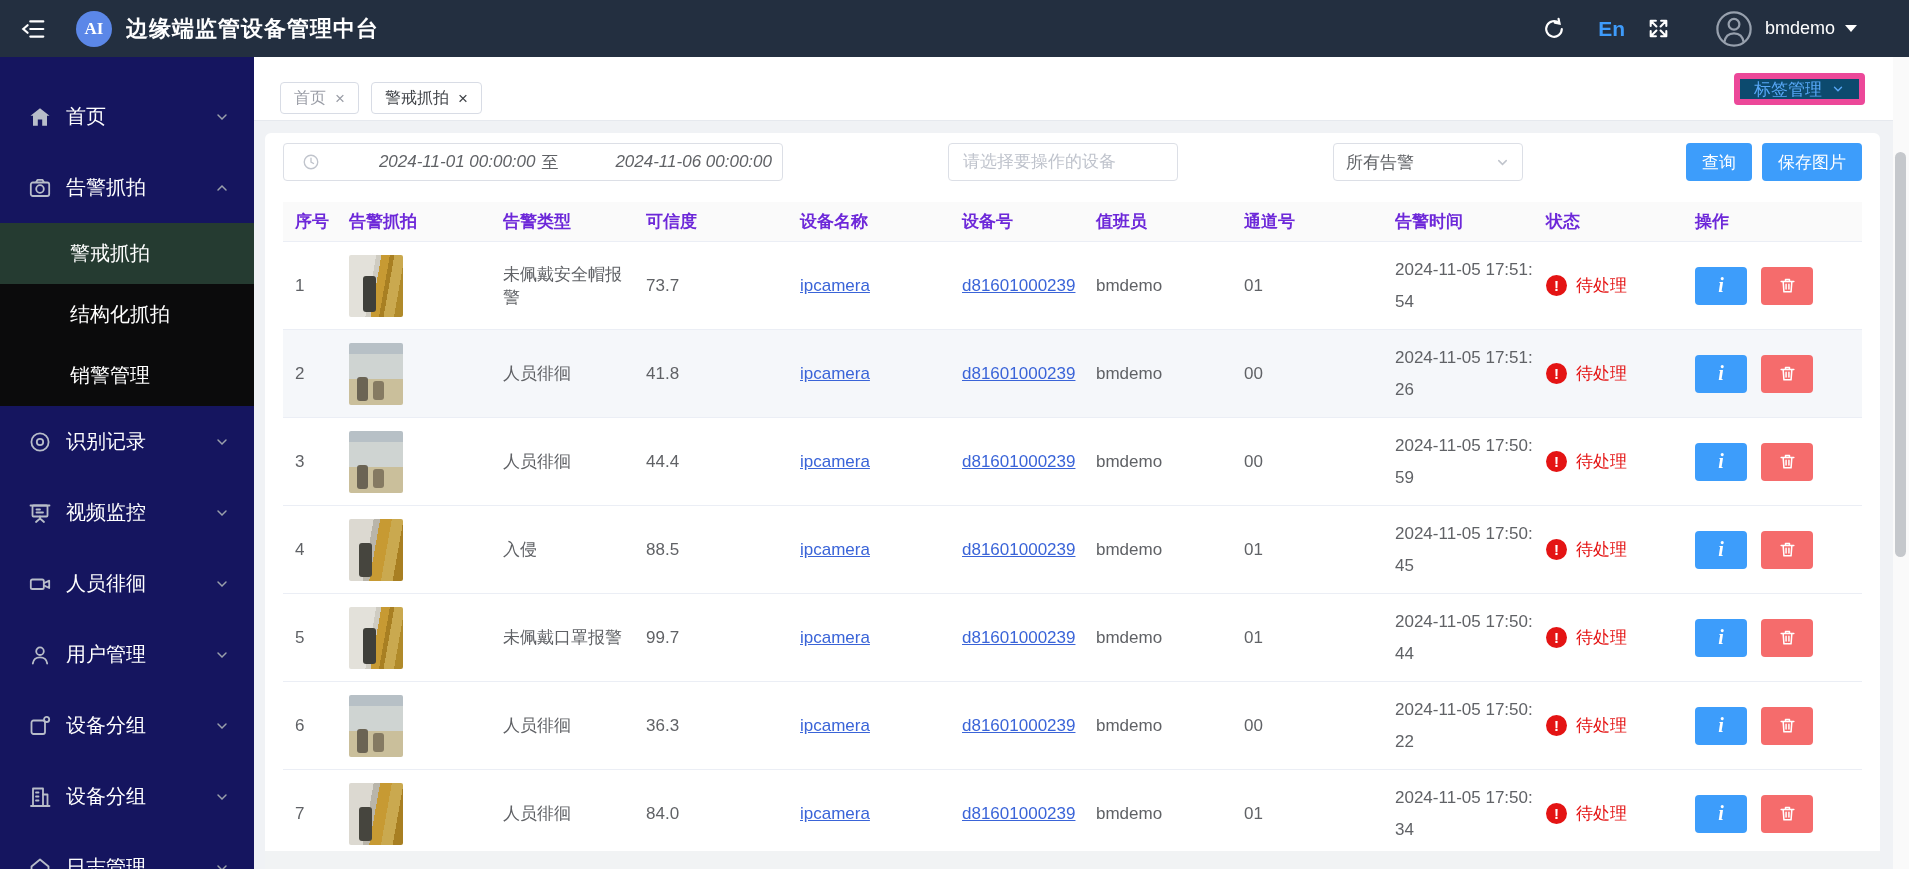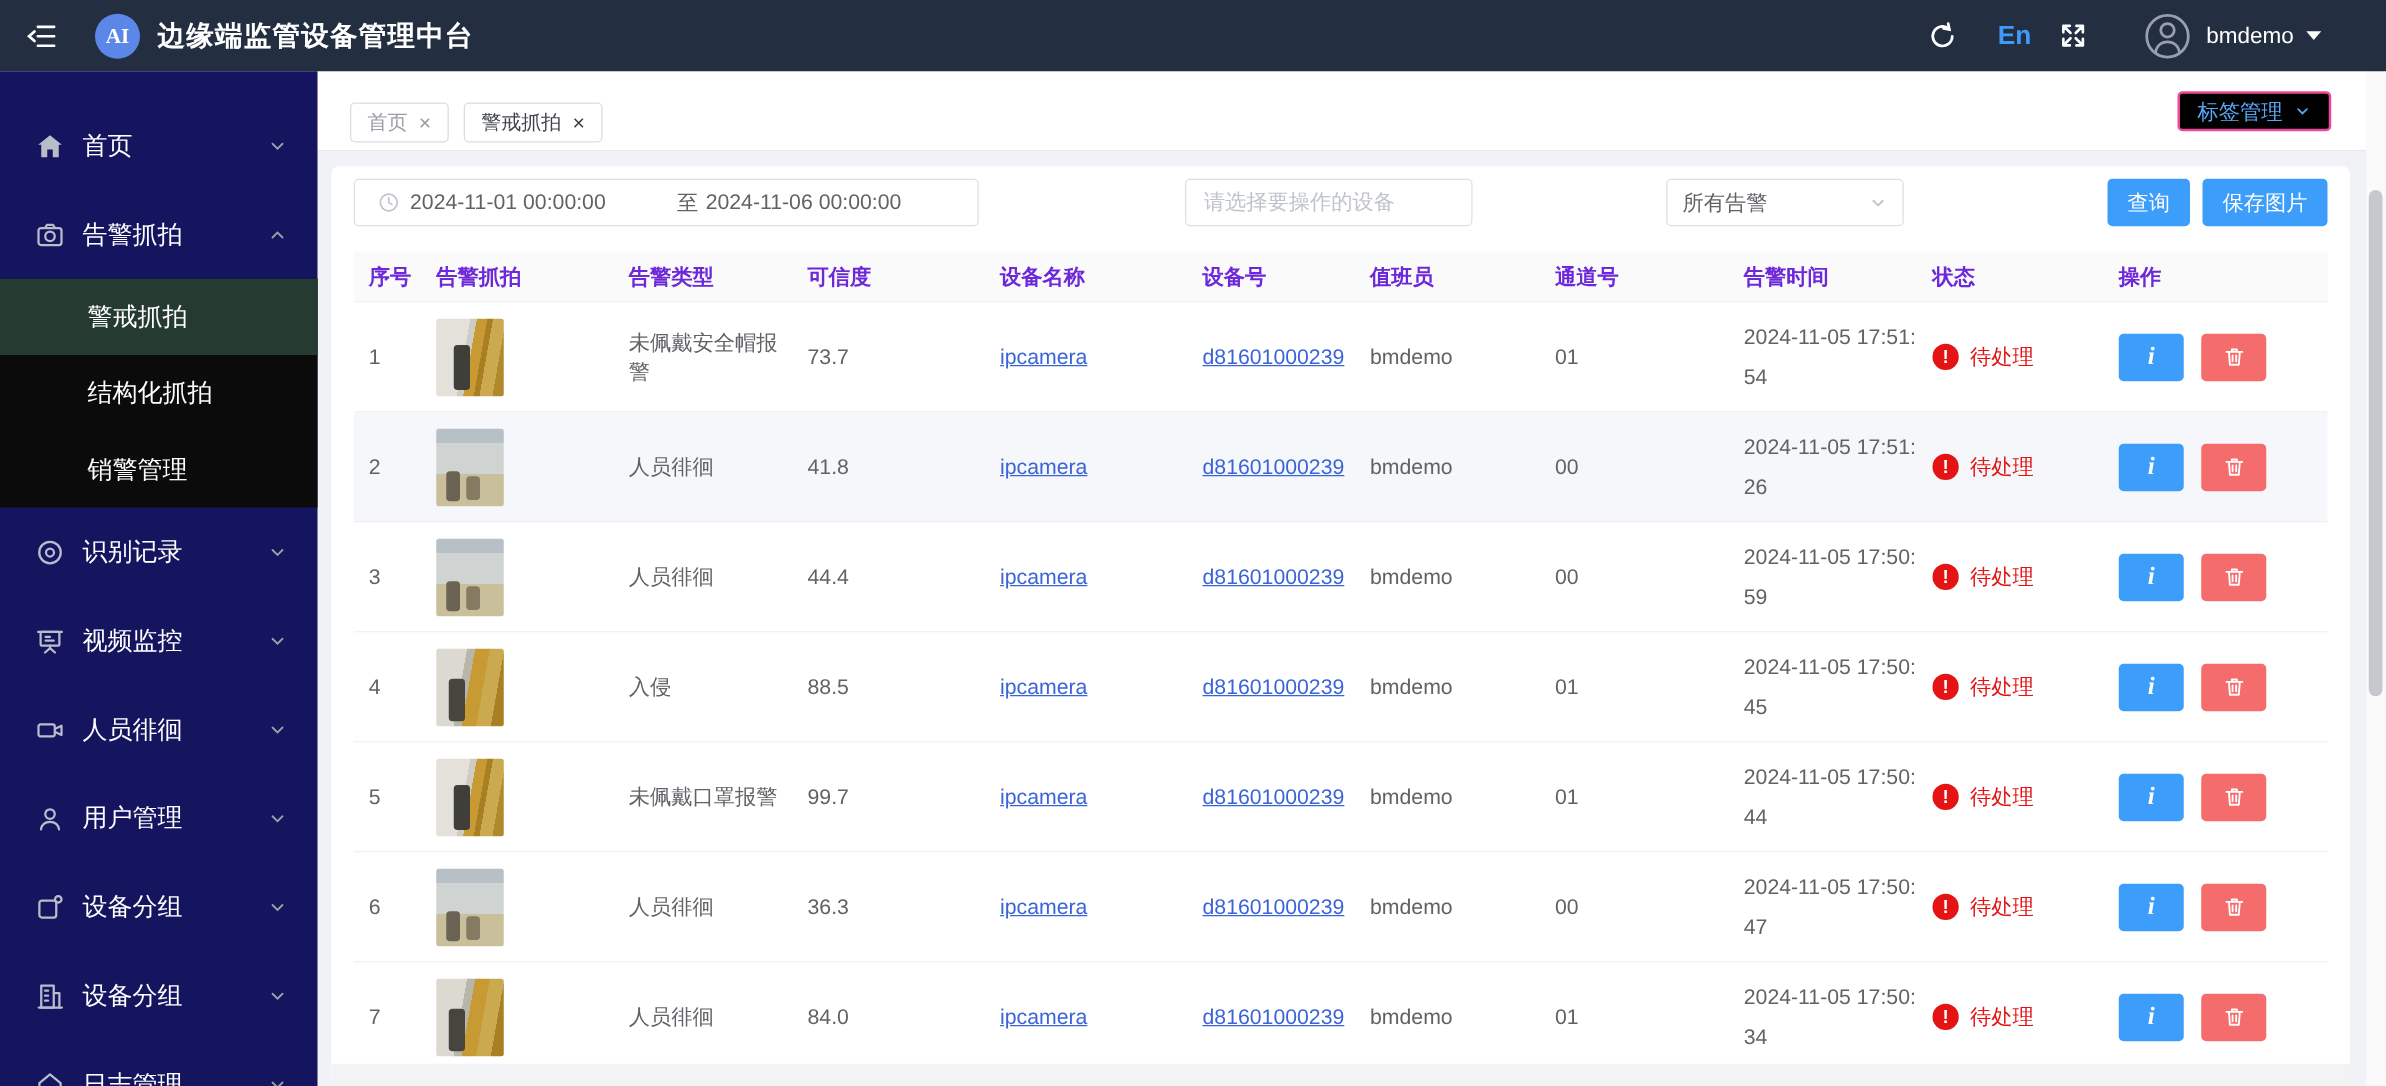--- a/index.html
+++ b/index.html
@@ -34,33 +34,33 @@
 
   
   .tabstrip { position:absolute; top:57px; left:254px; width:1639px; height:64px; background:#fff;
     border-bottom:1px solid #e6e9ee; z-index:10; }
   .tabs { position:absolute; left:26px; top:25px; display:flex; gap:12px; }
   .tab { height:32px; display:flex; align-items:center; padding:0 13px; border:1px solid #d8dce5;
     border-radius:4px; font-size:16px; color:#9a9da6; background:#fff; cursor:pointer; }
   .tab.active { color:#3f4247; }
   .tab .tab-close { margin-left:9px; font-size:17px; line-height:1; cursor:pointer; }
   .tagmanage { position:absolute; right:28px; top:16px; height:32px; display:flex; align-items:center;
-    padding:0 14px; background:#000000; border:2px solid #ec4899; border-radius:4px; color:#58a8f7;
+    padding:0 14px; background:#0c4a6e; border:6px solid #ec4899; border-radius:4px; color:#58a8f7;
     font-size:17px; cursor:pointer; }
   .tagmanage svg { margin-left:9px; width:14px; height:14px; }
 
   
   .panel { position:absolute; left:265px; top:133px; width:1615px; height:736px; background:#fff;
     border-radius:6px 6px 0 0; }
 
   .filters { display:flex; align-items:center; padding:10px 18px 0 18px; }
   .date-range { width:500px; height:38px; border:1px solid #dcdfe6; border-radius:4px; display:flex;
     align-items:center; padding:0 10px; font-size:17px; color:#606266; background:#fff; cursor:pointer; }
   .date-range .clock { width:18px; height:18px; color:#c0c4cc; margin:0 8px; flex:0 0 auto; }
-  .date-range .dval { flex:1; text-align:left; }
+  .date-range .dval { flex:1; text-align:right;font-style:italic; }
   .date-range .dsep { padding:0 6px; color:#606266; }
   .device-input { margin-left:165px; width:230px; height:38px; border:1px solid #dcdfe6; border-radius:4px;
     padding:0 14px; font-size:17px; color:#606266; outline:none; font-family:inherit; }
   .device-input::placeholder { color:#bfc3cc; }
   .alarm-select { margin-left:155px; width:190px; height:38px; border:1px solid #dcdfe6; border-radius:4px;
     display:flex; align-items:center; justify-content:space-between; padding:0 12px; font-size:17px;
     color:#606266; cursor:pointer; background:#fff; }
   .alarm-select svg { width:15px; height:15px; color:#c0c4cc; }
   .fbtns { margin-left:auto; display:flex; gap:10px; }
   .btn-blue { height:38px; border:none; border-radius:4px; background:#3d9dfb; color:#fff; font-size:17px;
@@ -511,21 +511,21 @@
             <div class="thumb thumb-b"></div>
           </div>
           <div class="cell c3">人员徘徊</div>
           <div class="cell c4">36.3</div>
           <div class="cell c5"><a class="tlink">ipcamera</a></div>
           <div class="cell c6"><a class="tlink">d81601000239</a></div>
           <div class="cell c7">bmdemo</div>
           <div class="cell c8">00</div>
           <div class="cell c9 time">
             <span>2024-11-05 17:50:</span>
-            <span>47</span>
+            <span>22</span>
           </div>
           <div class="cell c10">
             <span class="excl"></span>
             <span class="stxt">待处理</span>
           </div>
           <div class="cell c11 ops">
             <button class="btn-info"></button>
             <button class="btn-del">
               <svg viewBox="0 0 24 24" fill="none" stroke="#fff" stroke-width="1.9" stroke-linecap="round" stroke-linejoin="round">
                 <path d="M4 7 H20 M9.5 7 V4.5 H14.5 V7 M6.5 7 L7.5 20 H16.5 L17.5 7 M10.2 10.5 V16.5 M13.8 10.5 V16.5"></path>

